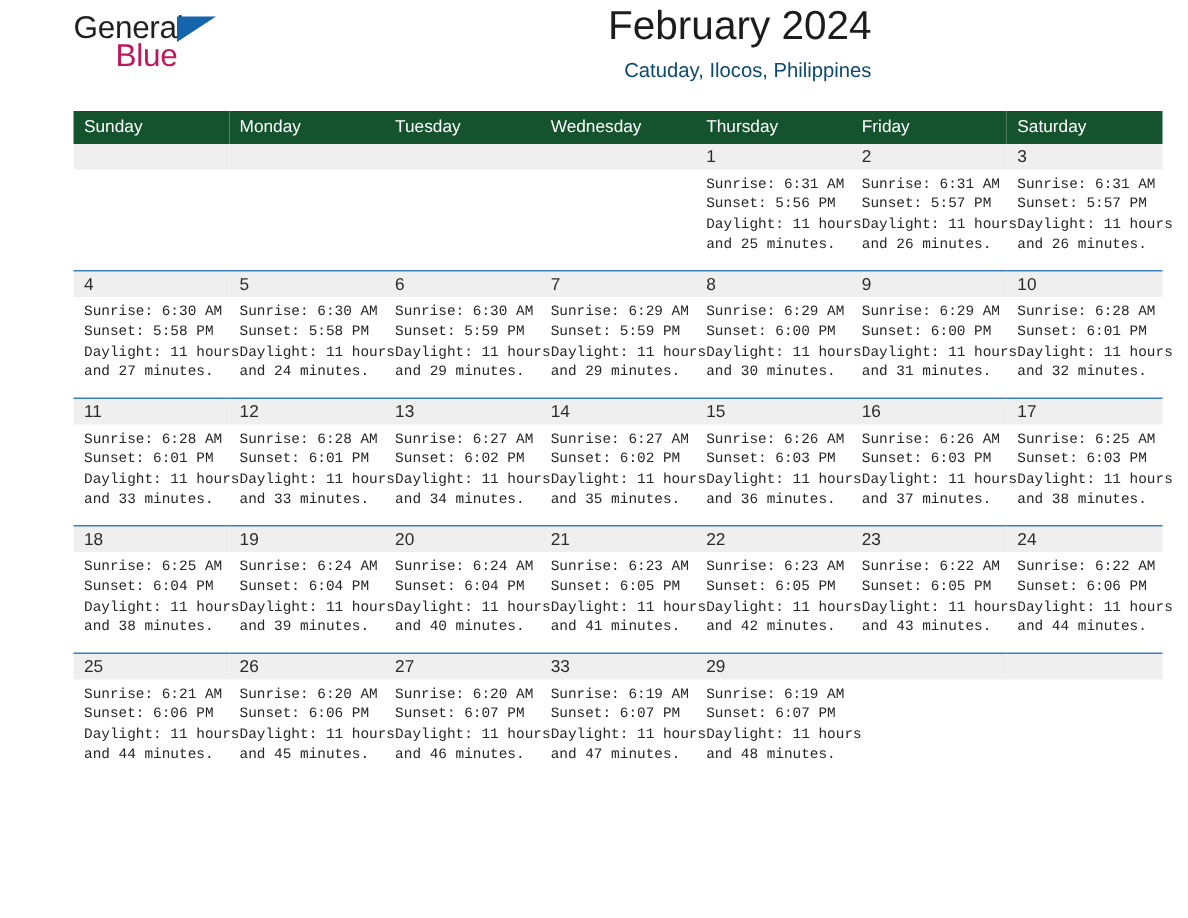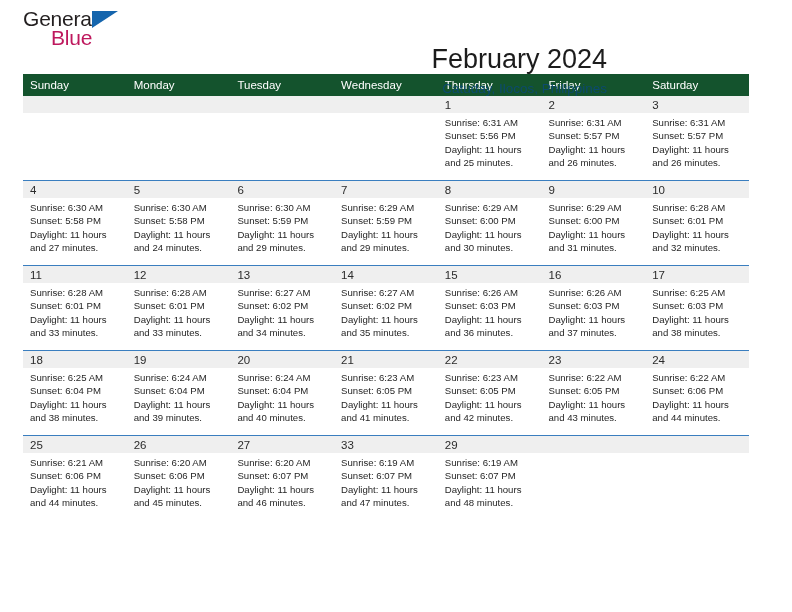--- a/index.html
+++ b/index.html
@@ -14,21 +14,21 @@
     font-family: "Liberation Sans", sans-serif;
     color: #1c1c1c;
     overflow: hidden;
   }
 
   .page {
     position: relative;
     width: 630px;
     height: 612px;
     box-sizing: border-box;
-    padding: 0 23px;
+    padding: 0 49px;
   }
 
   
   .top-bar {
     position: relative;
     height: 74px;
     display: flex;
     align-items: flex-start;
     justify-content: space-between;
   }
@@ -64,21 +64,20 @@
     top: 19px;
     font-size: 21px;
     letter-spacing: -0.2px;
     color: #be185d;
     line-height: 1;
   }
 
   .title-block {
     text-align: right;
     padding-top: 2px;
-    margin-top: 42px;
   }
   .cal-title {
     font-size: 27px;
     font-weight: normal;
     color: #1c1c1c;
     line-height: 1.15;
     white-space: nowrap;
   }
   .cal-subtitle {
     font-size: 13.5px;
@@ -122,20 +121,21 @@
     box-sizing: border-box;
     font-size: 11.5px;
     color: #2b2b2b;
     line-height: 16px;
   }
   .cell-body {
     padding: 3px 5px 0 7px;
     font-size: 9.6px;
     line-height: 13.4px;
     color: #262626;
+    font-family: Liberation Mono, monospace;
   }
   .cell-body div {
     white-space: nowrap;
   }
 </style>
 </head>
 <body>
 
 <div class="page">
 

